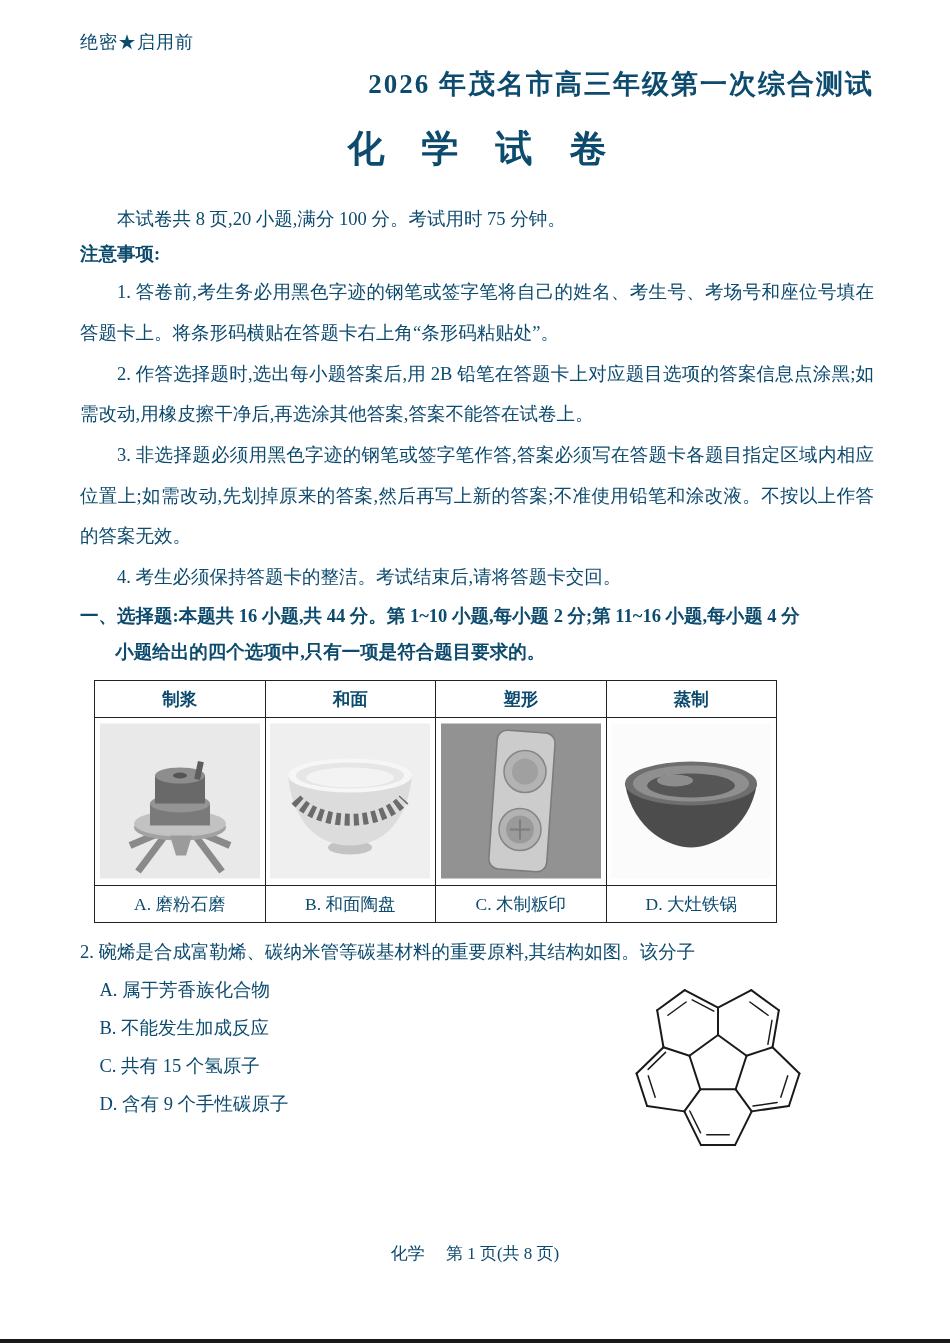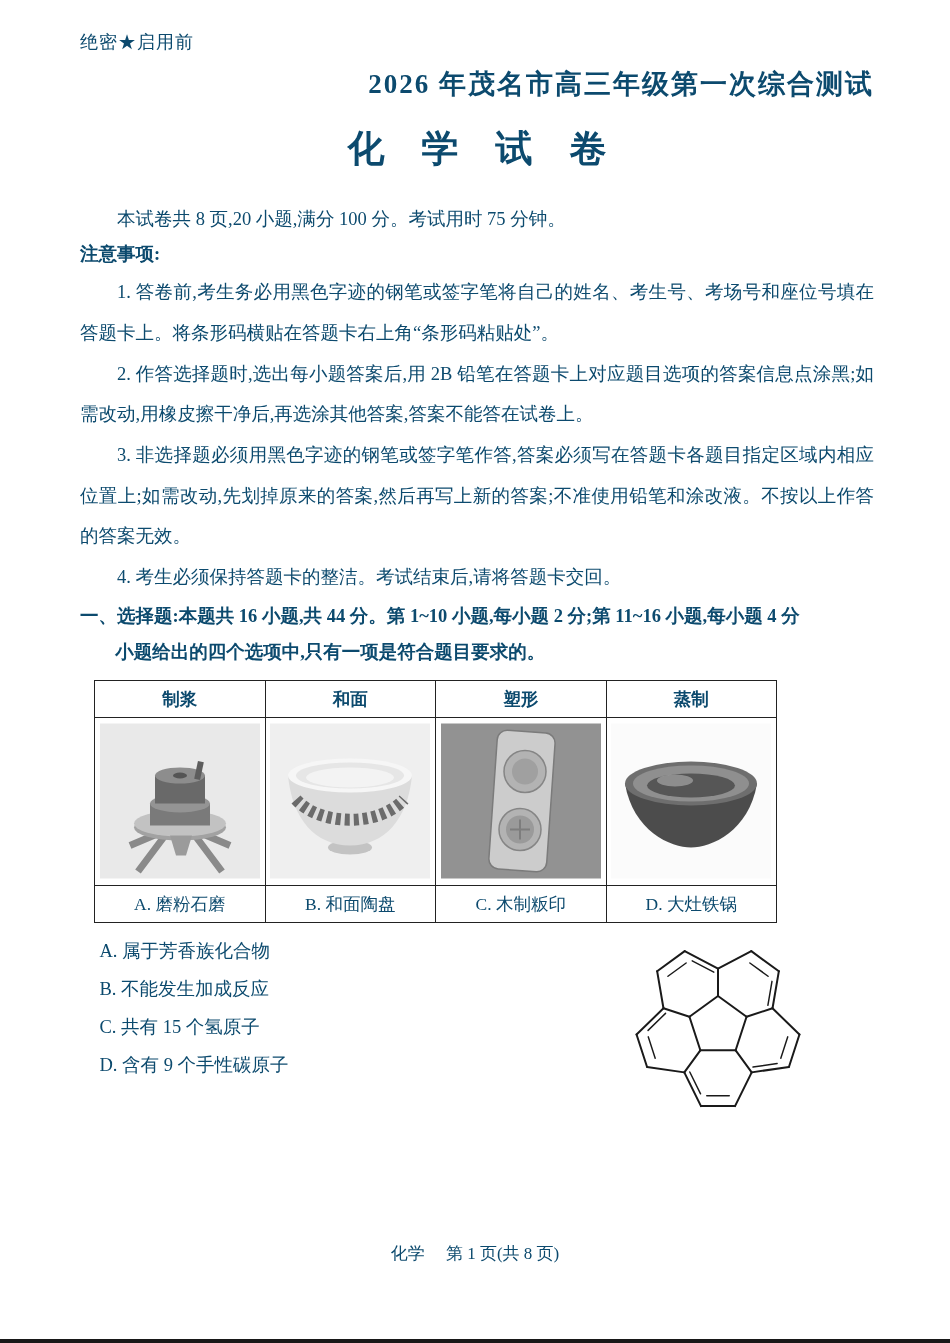--- a/index.html
+++ b/index.html
@@ -146,20 +146,21 @@
       <tr>
         <td class="opt-cell">A. 磨粉石磨</td>
         <td class="opt-cell">B. 和面陶盘</td>
         <td class="opt-cell">C. 木制粄印</td>
         <td class="opt-cell">D. 大灶铁锅</td>
       </tr>
     </tbody>
       </table>
 
     <div class="q2-block">
+      <p class="q-stem">2. 碗烯是合成富勒烯、碳纳米管等碳基材料的重要原料,其结构如图。该分子</p>
       <div class="molecule">
         <svg id="molecule-svg" viewBox="0 0 200 200">
             <line x1="100" y1="67" x2="131.38486503774007" y2="89.80243918562674" stroke="#1a1a1a" stroke-width="2.2" stroke-linecap="round"></line>
             <line x1="131.38486503774007" y1="89.80243918562674" x2="119.39691332565161" y2="126.69756081437326" stroke="#1a1a1a" stroke-width="2.2" stroke-linecap="round"></line>
             <line x1="119.39691332565161" y1="126.69756081437326" x2="80.60308667434839" y2="126.69756081437326" stroke="#1a1a1a" stroke-width="2.2" stroke-linecap="round"></line>
             <line x1="80.60308667434839" y1="126.69756081437326" x2="68.61513496225993" y2="89.80243918562672" stroke="#1a1a1a" stroke-width="2.2" stroke-linecap="round"></line>
             <line x1="68.61513496225993" y1="89.80243918562672" x2="100" y2="67" stroke="#1a1a1a" stroke-width="2.2" stroke-linecap="round"></line>
             <line x1="100" y1="67" x2="100" y2="37" stroke="#1a1a1a" stroke-width="2.2" stroke-linecap="round"></line>
             <line x1="131.38486503774007" y1="89.80243918562674" x2="159.91656052659468" y2="80.53192935437832" stroke="#1a1a1a" stroke-width="2.2" stroke-linecap="round"></line>
             <line x1="119.39691332565161" y1="126.69756081437326" x2="137.0304708944258" y2="150.96807064562168" stroke="#1a1a1a" stroke-width="2.2" stroke-linecap="round"></line>

